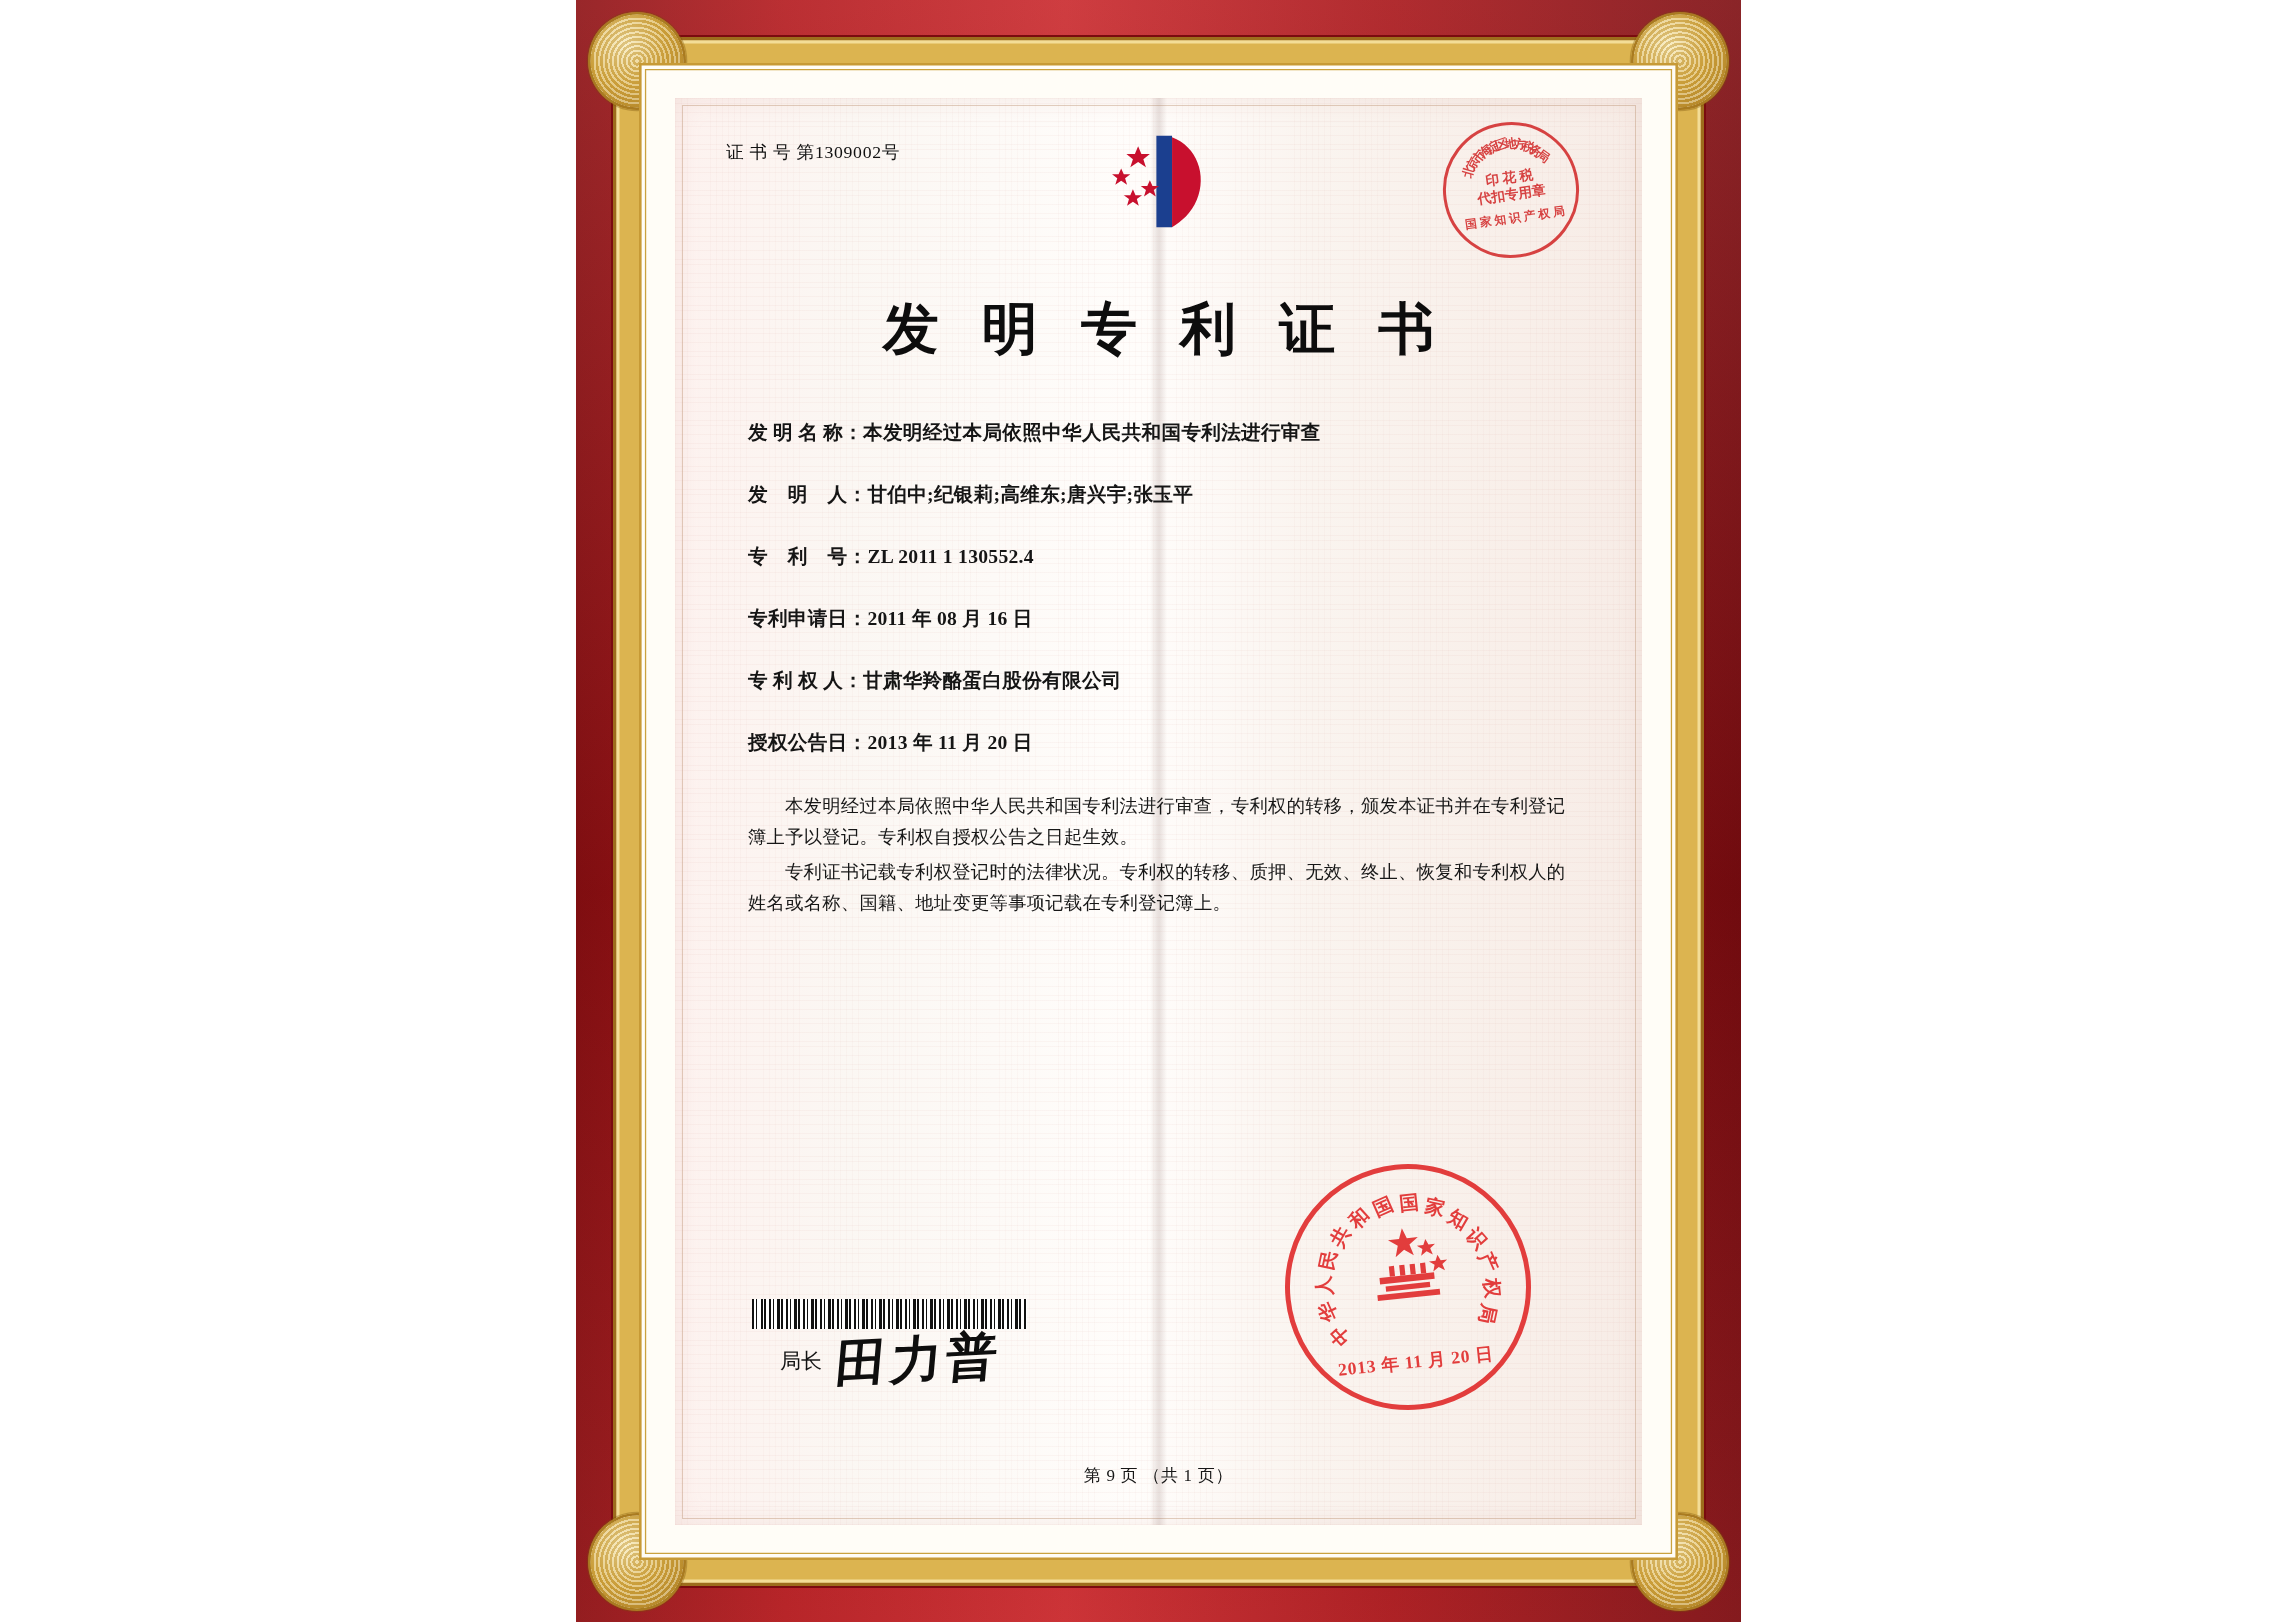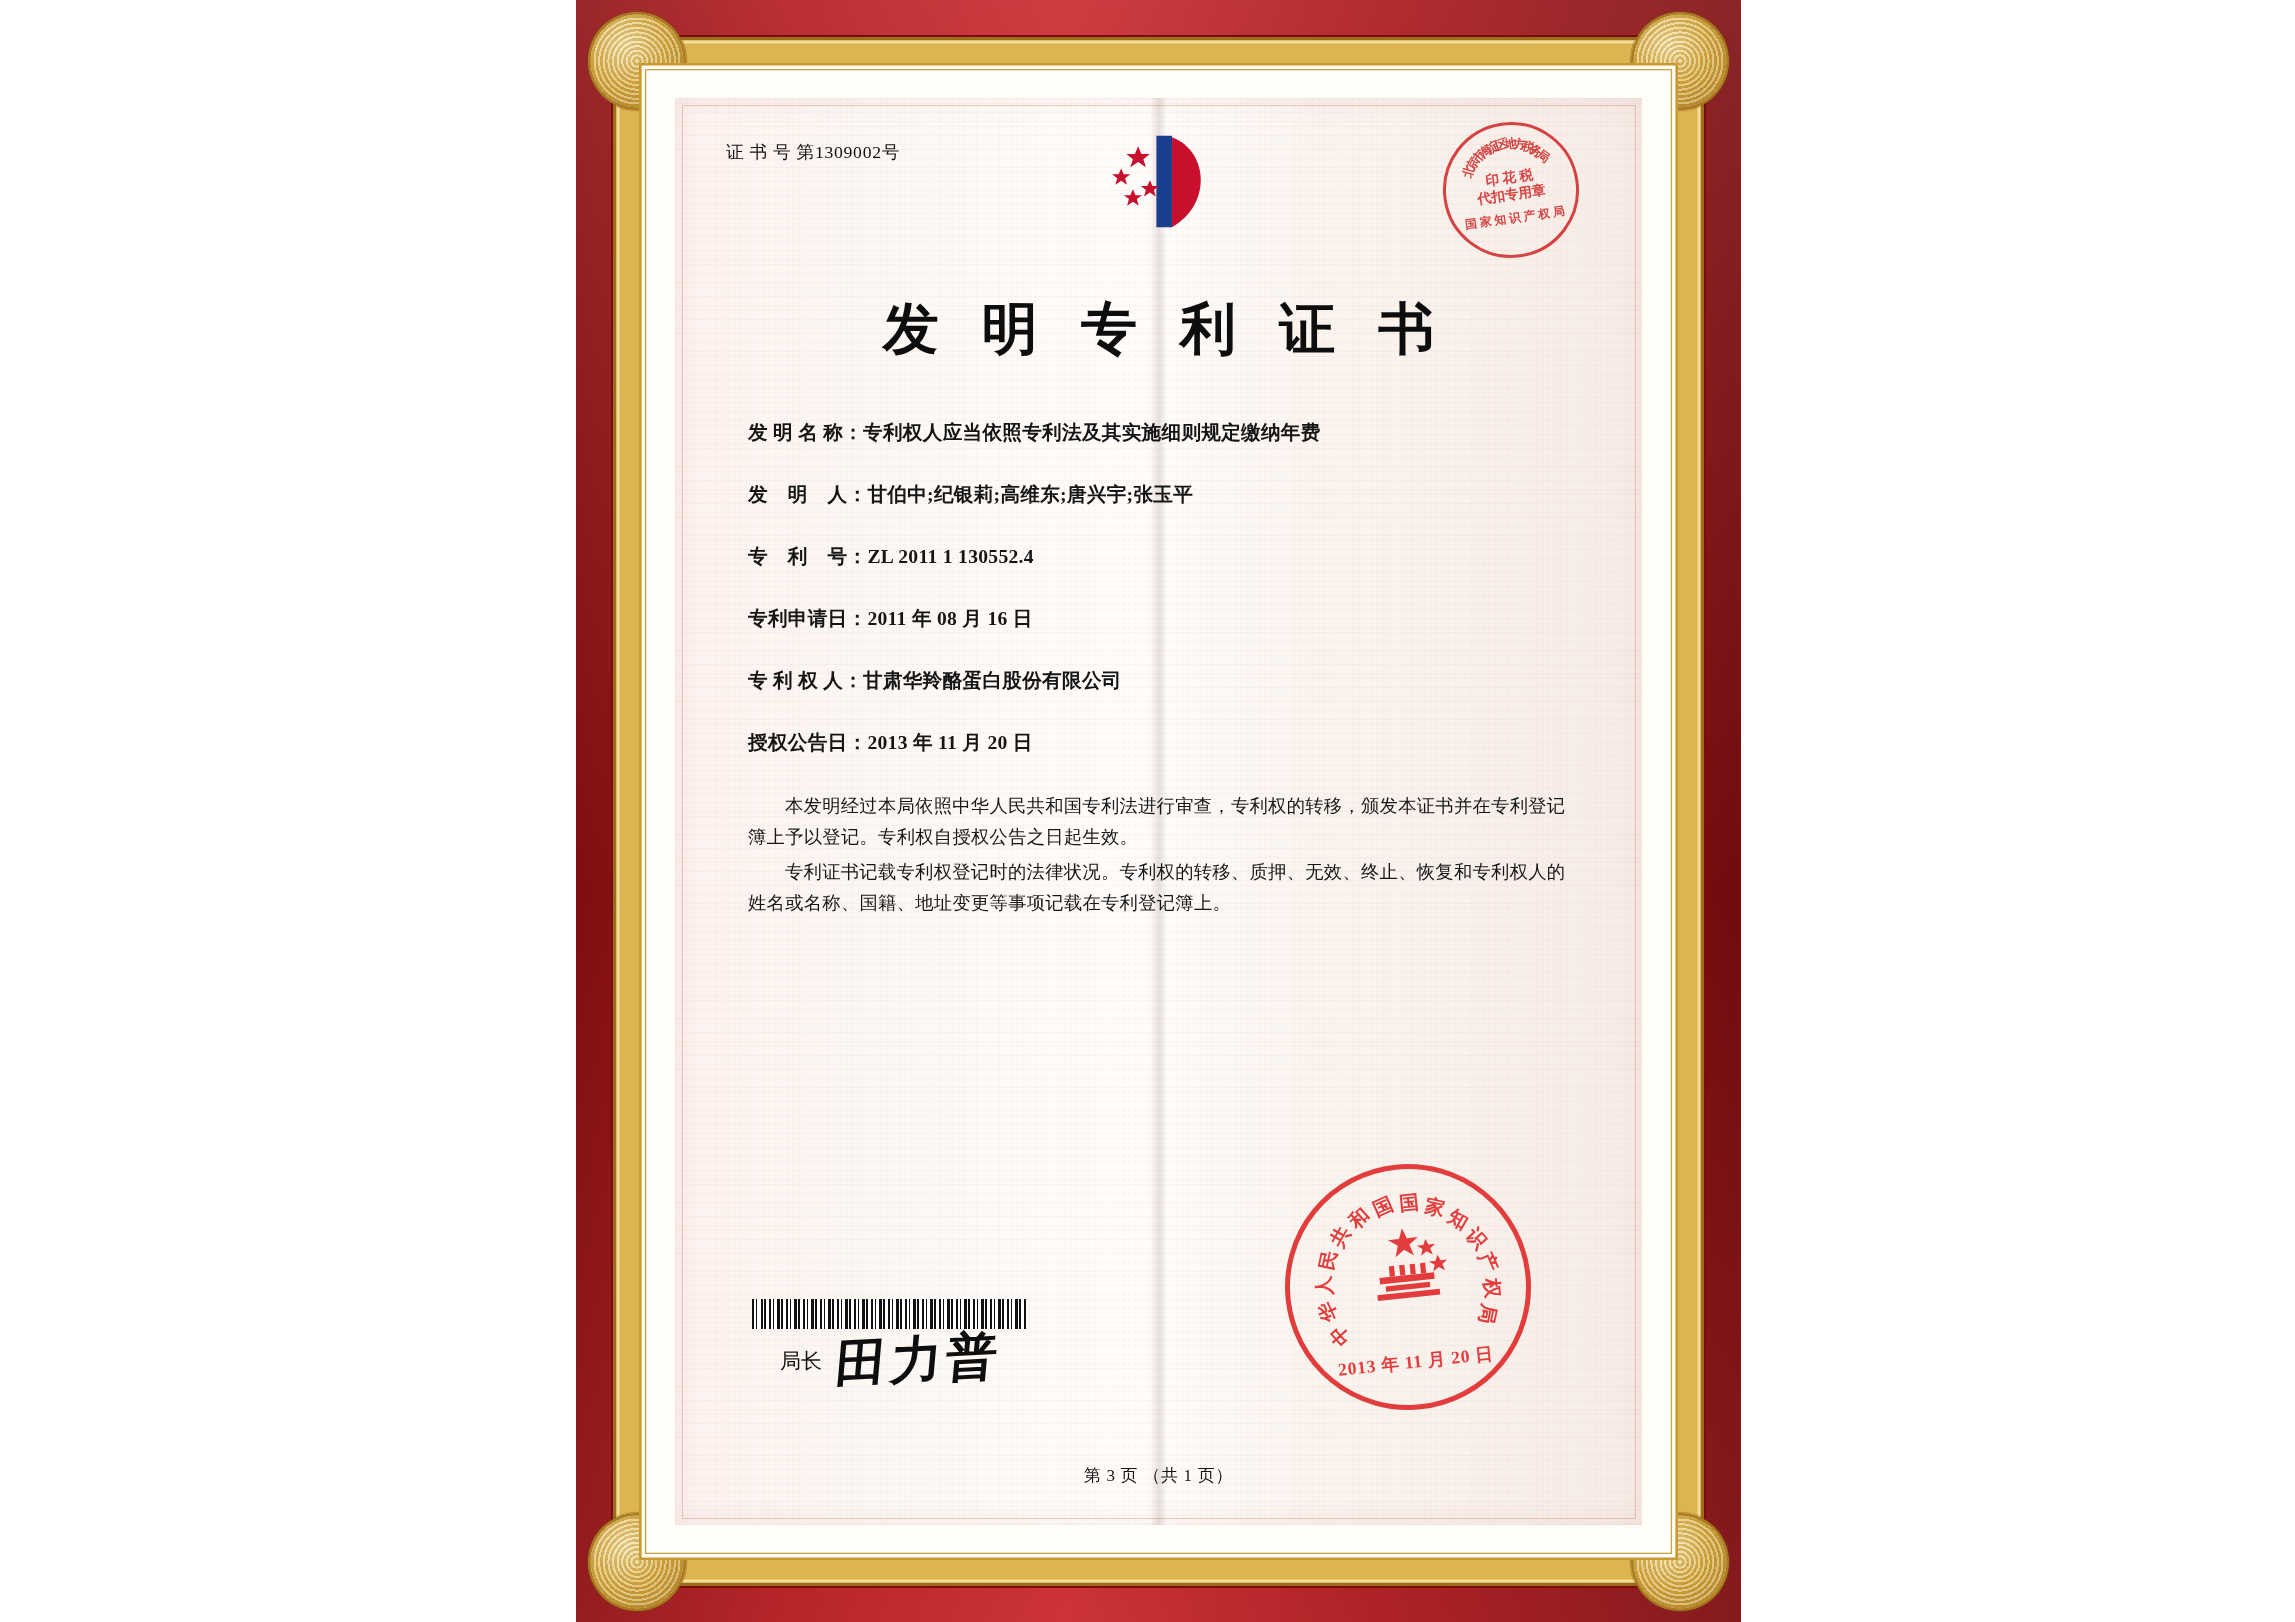--- a/index.html
+++ b/index.html
@@ -356,21 +356,21 @@
               <polygon points="78,78 82,87 92,87 84,93 87,103 78,97 69,103 72,93 64,87 74,87"></polygon>
             </g>
           </svg>
         </div>
 
         <div class="title">发 明 专 利 证 书</div>
 
         <div class="fields">
           <div class="field">
             <span class="field-label">发 明 名 称：</span>
-            <span class="field-value">专利权人应当依照专利法及其实施细则规定缴纳年费</span>
+            <span class="field-value">本发明经过本局依照中华人民共和国专利法进行审查</span>
           </div>
           <div class="field">
             <span class="field-label">发　明　人：</span>
             <span class="field-value">甘伯中;纪银莉;高维东;唐兴宇;张玉平</span>
           </div>
           <div class="field">
             <span class="field-label">专　利　号：</span>
             <span class="field-value">ZL 2011 1 130552.4</span>
           </div>
           <div class="field">
@@ -449,19 +449,19 @@
                 <rect x="68" y="62" width="8" height="16"></rect>
                 <rect x="84" y="62" width="8" height="16"></rect>
                 <rect x="100" y="62" width="8" height="16"></rect>
                 <rect x="30" y="104" width="96" height="9"></rect>
               </g>
             </svg>
           </div>
           <div class="seal-date">2013 年 11 月 20 日</div>
         </div>
 
-        <div class="page-no">第 3 页   （共 1 页）</div>
+        <div class="page-no">第 9 页   （共 1 页）</div>
 
       </div>
     </div>
   </div>
 </div>
 
 
 </body></html>

